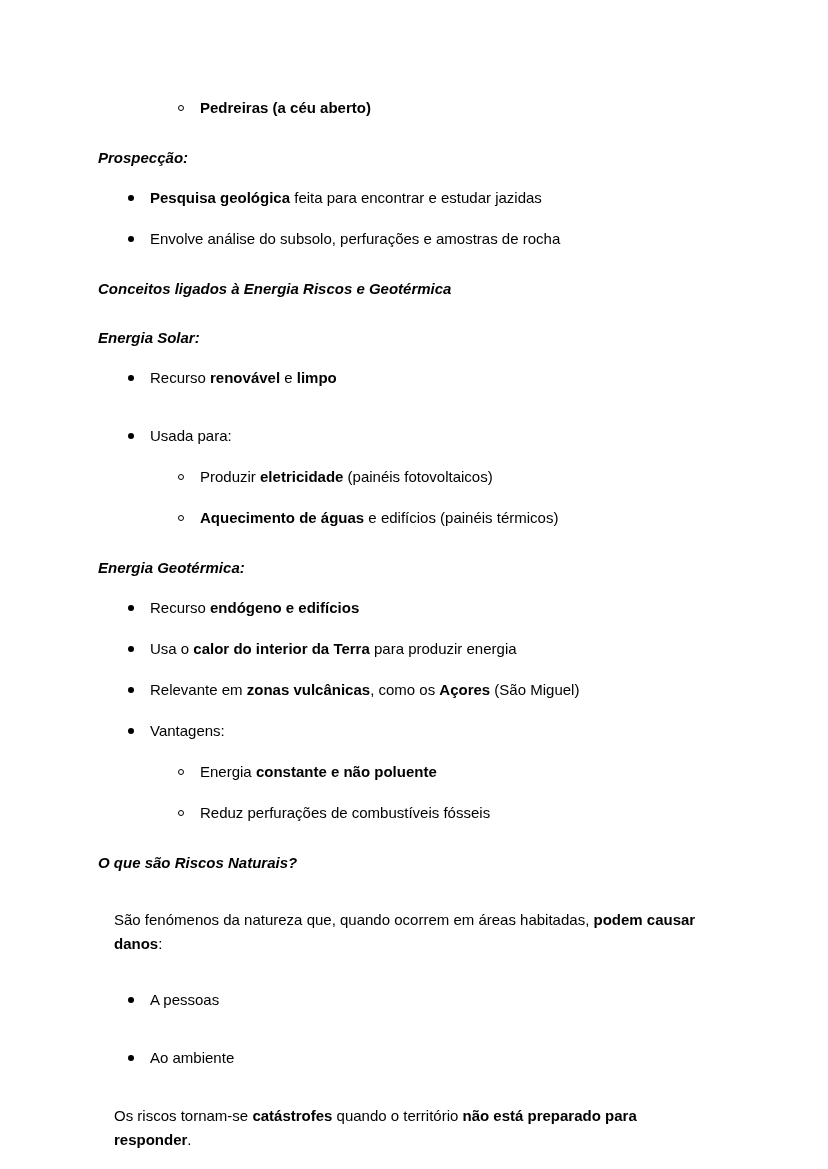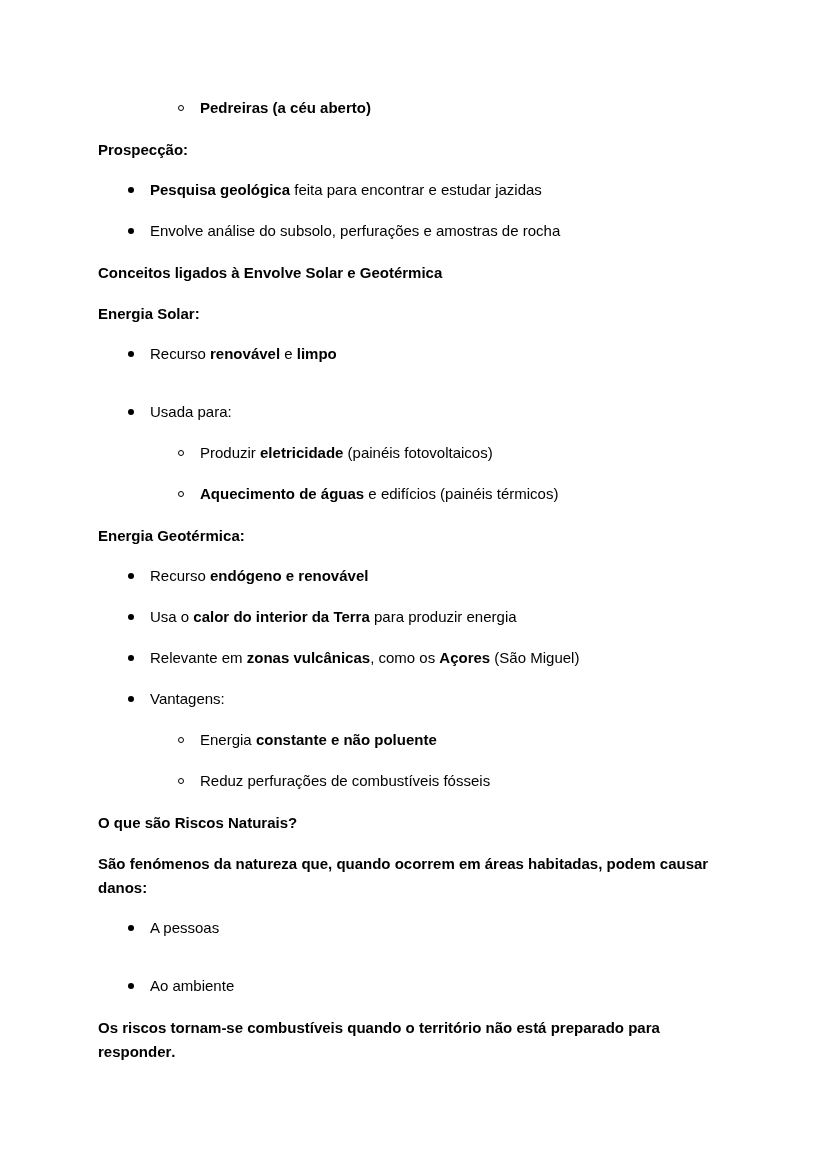--- a/index.html
+++ b/index.html
@@ -32,26 +32,27 @@
 
   
   .block {
     font-size: 15px;
     line-height: 24px;
   }
 
   
   .heading {
     font-weight: bold;
-    margin: 0 0 0 0;
+    margin: 8px 0 0 0;
     padding: 0;
+    font-style: italic;
   }
   .para {
-    font-weight: bold;
-    margin: 0;
+    font-weight: normal;
+    margin: 16px;
     padding: 0;
   }
 
   
   .li {
     position: relative;
     margin: 0;
     padding: 0;
   }
   .li-1 {
@@ -105,51 +106,51 @@
 <div class="page">
   <div class="content">
       <div class="block li li-2"><span class="marker"><span class="dot-hollow"></span></span><span class="txt"><b>Pedreiras (a céu aberto)</b></span></div>
       <div style="height: 18px;"></div>
       <div class="block heading"><b>Prospecção:</b></div>
       <div style="height: 16px;"></div>
       <div class="block li li-1"><span class="marker"><span class="dot-filled"></span></span><span class="txt"><b>Pesquisa geológica</b> feita para encontrar e estudar jazidas</span></div>
       <div style="height: 17px;"></div>
       <div class="block li li-1"><span class="marker"><span class="dot-filled"></span></span><span class="txt">Envolve análise do subsolo, perfurações e amostras de rocha</span></div>
       <div style="height: 18px;"></div>
-      <div class="block heading"><b>Conceitos ligados à Envolve Solar e Geotérmica</b></div>
+      <div class="block heading"><b>Conceitos ligados à Energia Riscos e Geotérmica</b></div>
       <div style="height: 17px;"></div>
       <div class="block heading"><b>Energia Solar:</b></div>
       <div style="height: 16px;"></div>
       <div class="block li li-1"><span class="marker"><span class="dot-filled"></span></span><span class="txt">Recurso <b>renovável</b> e <b>limpo</b></span></div>
       <div style="height: 17px;"></div>
       <div style="height: 17px;"></div>
       <div class="block li li-1"><span class="marker"><span class="dot-filled"></span></span><span class="txt">Usada para:</span></div>
       <div style="height: 17px;"></div>
       <div class="block li li-2"><span class="marker"><span class="dot-hollow"></span></span><span class="txt">Produzir <b>eletricidade</b> (painéis fotovoltaicos)</span></div>
       <div style="height: 17px;"></div>
       <div class="block li li-2"><span class="marker"><span class="dot-hollow"></span></span><span class="txt"><b>Aquecimento de águas</b> e edifícios (painéis térmicos)</span></div>
       <div style="height: 18px;"></div>
       <div class="block heading"><b>Energia Geotérmica:</b></div>
       <div style="height: 16px;"></div>
-      <div class="block li li-1"><span class="marker"><span class="dot-filled"></span></span><span class="txt">Recurso <b>endógeno e renovável</b></span></div>
+      <div class="block li li-1"><span class="marker"><span class="dot-filled"></span></span><span class="txt">Recurso <b>endógeno e edifícios</b></span></div>
       <div style="height: 17px;"></div>
       <div class="block li li-1"><span class="marker"><span class="dot-filled"></span></span><span class="txt">Usa o <b>calor do interior da Terra</b> para produzir energia</span></div>
       <div style="height: 17px;"></div>
       <div class="block li li-1"><span class="marker"><span class="dot-filled"></span></span><span class="txt">Relevante em <b>zonas vulcânicas</b>, como os <b>Açores</b> (São Miguel)</span></div>
       <div style="height: 17px;"></div>
       <div class="block li li-1"><span class="marker"><span class="dot-filled"></span></span><span class="txt">Vantagens:</span></div>
       <div style="height: 17px;"></div>
       <div class="block li li-2"><span class="marker"><span class="dot-hollow"></span></span><span class="txt">Energia <b>constante e não poluente</b></span></div>
       <div style="height: 17px;"></div>
       <div class="block li li-2"><span class="marker"><span class="dot-hollow"></span></span><span class="txt">Reduz perfurações de combustíveis fósseis</span></div>
       <div style="height: 18px;"></div>
       <div class="block heading"><b>O que são Riscos Naturais?</b></div>
       <div style="height: 17px;"></div>
       <div class="block para">São fenómenos da natureza que, quando ocorrem em áreas habitadas, <b>podem causar danos</b>:</div>
       <div style="height: 16px;"></div>
       <div class="block li li-1"><span class="marker"><span class="dot-filled"></span></span><span class="txt">A pessoas</span></div>
       <div style="height: 17px;"></div>
       <div style="height: 17px;"></div>
       <div class="block li li-1"><span class="marker"><span class="dot-filled"></span></span><span class="txt">Ao ambiente</span></div>
       <div style="height: 18px;"></div>
-      <div class="block para">Os riscos tornam-se <b>combustíveis</b> quando o território <b>não está preparado para responder</b>.</div>
+      <div class="block para">Os riscos tornam-se <b>catástrofes</b> quando o território <b>não está preparado para responder</b>.</div>
     </div>
 </div>
 
 </body></html>

